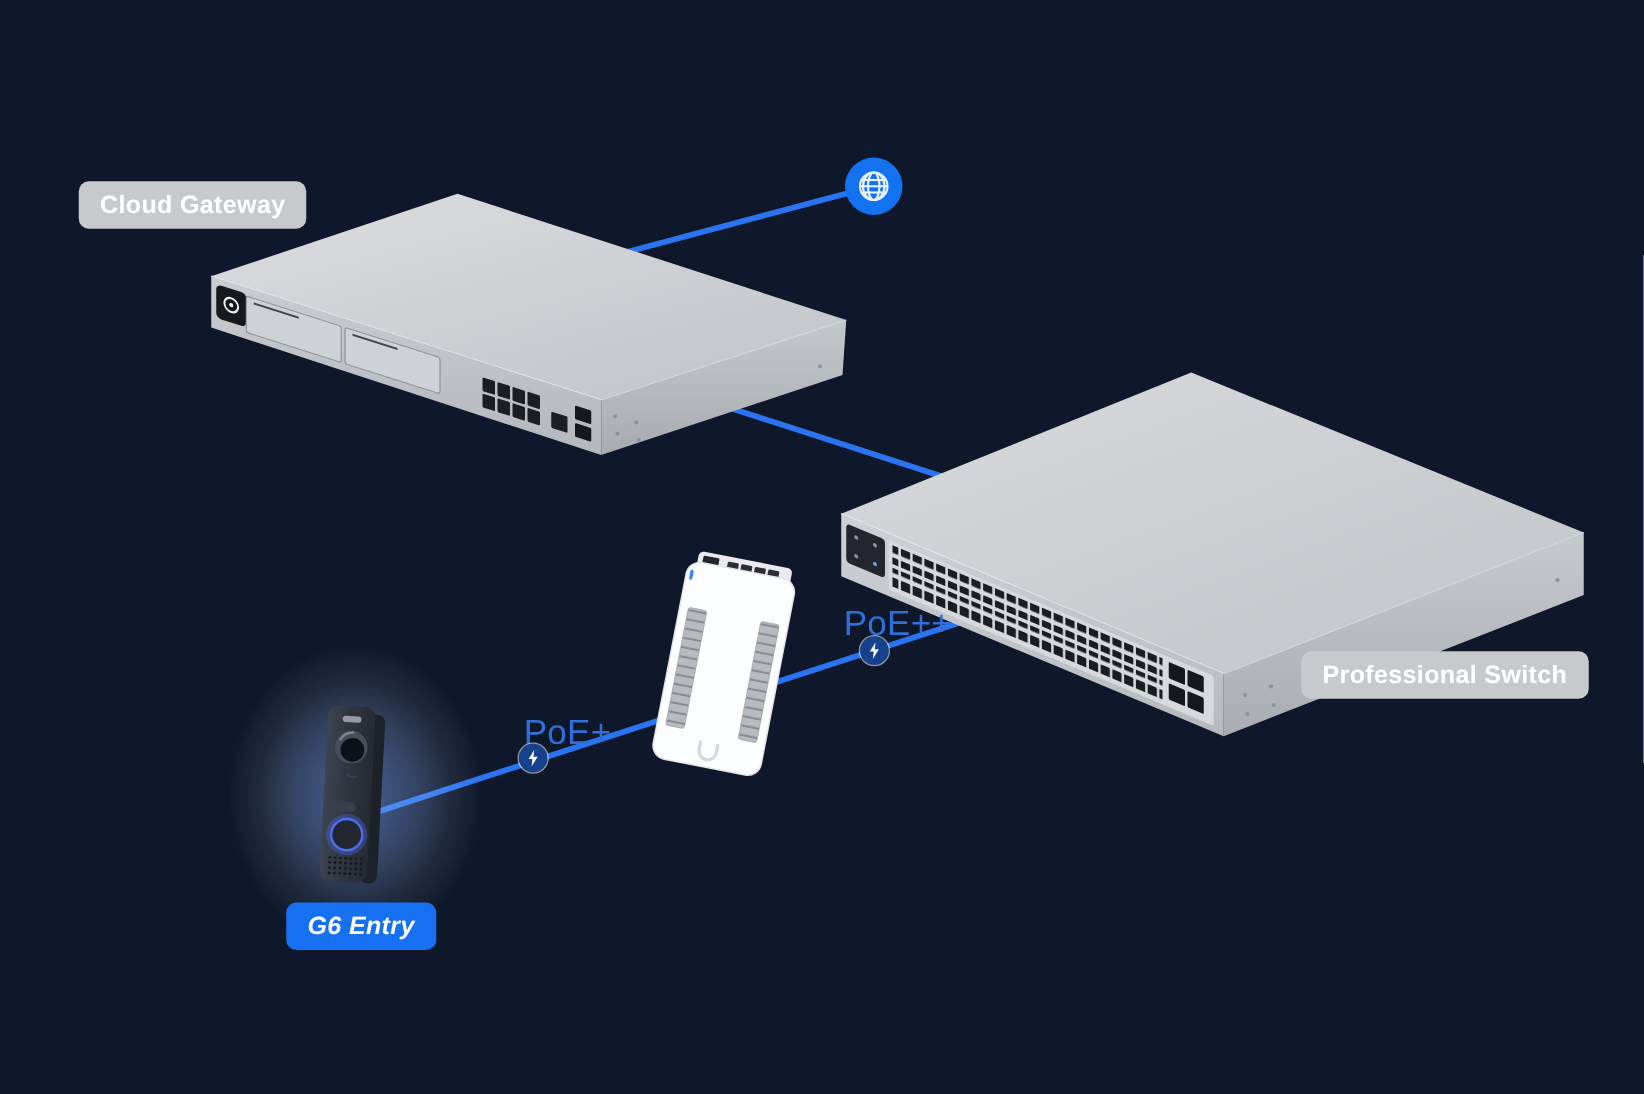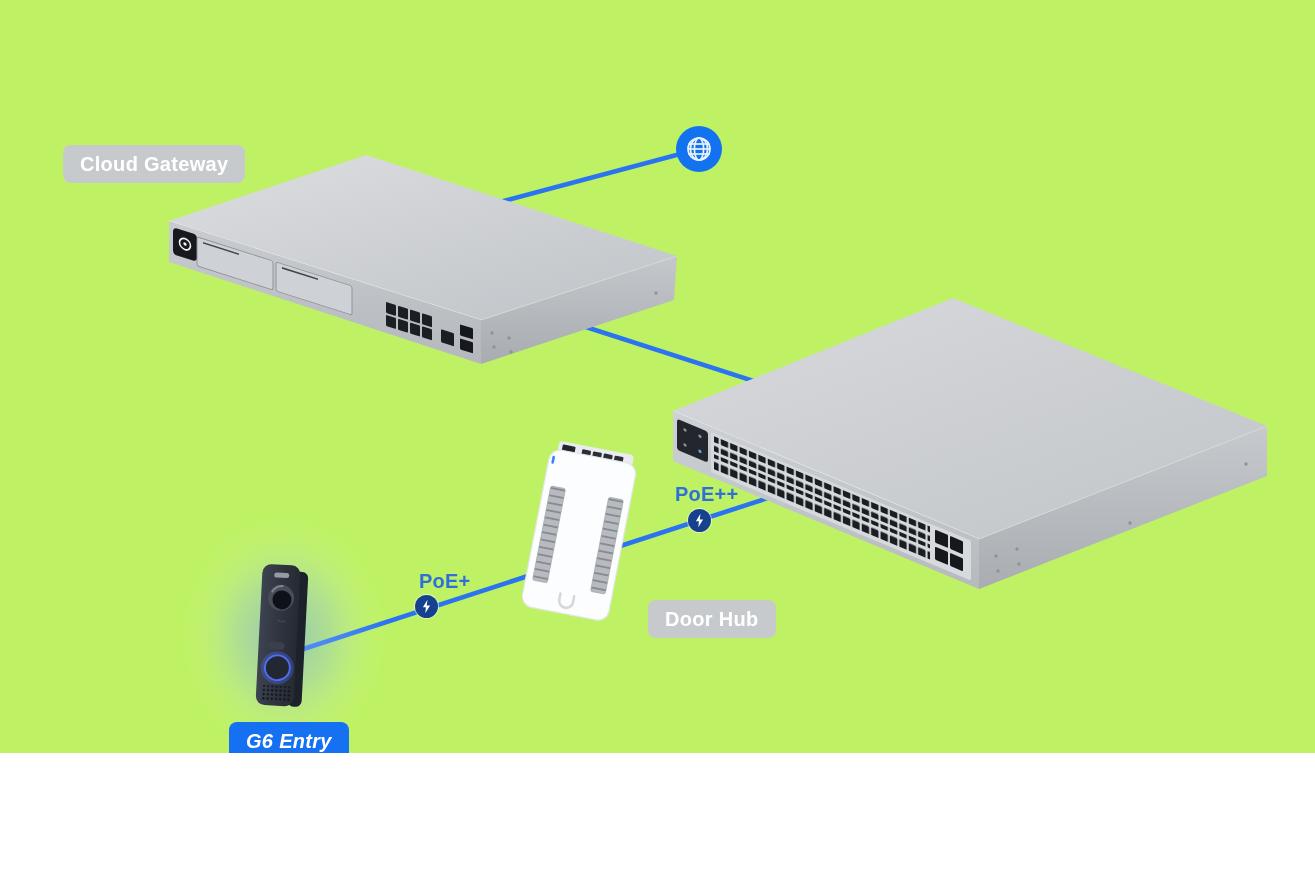--- a/index.html
+++ b/index.html
@@ -1,29 +1,29 @@
 <!DOCTYPE html>
 <html><head>
 <meta charset="utf-8">
 <style>
   html,body{margin:0;padding:0;background:#ffffff;}
   .stage{
-    position:relative;width:1315px;height:753px;background:#bef264;
+    position:relative;width:1315px;height:875px;background:#0f172a;
     font-family:"Liberation Sans",sans-serif;overflow:hidden;
   }
   .stage svg{position:absolute;left:0;top:0;}
   .badge{
     position:absolute;display:flex;align-items:center;justify-content:center;
     background:#c7cacd;color:#ffffff;font-weight:700;font-size:20px;
     letter-spacing:.3px;border-radius:8px;padding:6px 17px;white-space:nowrap;
     line-height:1.3;
   }
   .badge.blue{background:#1670f2;}
   .poe-label{
-    position:absolute;color:#2e6fd9;font-weight:700;font-size:20px;
+    position:absolute;color:#2e6fd9;font-weight:400;font-size:28px;
     letter-spacing:.2px;white-space:nowrap;
   }
   .bolt-badge{
     position:absolute;width:23px;height:23px;border-radius:50%;
     background:#16418c;display:flex;align-items:center;justify-content:center;
     box-shadow:0 0 0 1px rgba(255,255,255,.55);
   }
   .bolt-badge .bolt{
     width:12px;height:14px;background:#ffffff;
     clip-path:polygon(58% 2%,20% 55%,45% 55%,40% 98%,80% 42%,52% 42%);
@@ -207,22 +207,22 @@
         <ellipse cx="699" cy="149" rx="8.6" ry="11"></ellipse>
         <line x1="688.5" y1="144" x2="709.5" y2="144"></line>
         <line x1="688" y1="149" x2="710" y2="149"></line>
         <line x1="688.5" y1="154" x2="709.5" y2="154"></line>
       </g>
     </g>
   </svg>
 
   <div class="badge" style="left:63px;top:145px;">Cloud Gateway</div>
 
-
-  <div class="badge" style="left:648px;top:600px;">Door Hub</div>
+  <div class="badge" style="left:1041px;top:521px;">Professional Switch</div>
+
 
   <div class="badge blue" style="left:229px;top:722px;font-style:italic;">G6 Entry</div>
 
   <div class="poe-label" style="left:419px;top:570px;">PoE+</div>
   <div class="bolt-badge" style="left:415px;top:595px;">
     <div class="bolt"></div>
   </div>
 
   <div class="poe-label" style="left:675px;top:483px;">PoE++</div>
   <div class="bolt-badge" style="left:688px;top:509px;">

